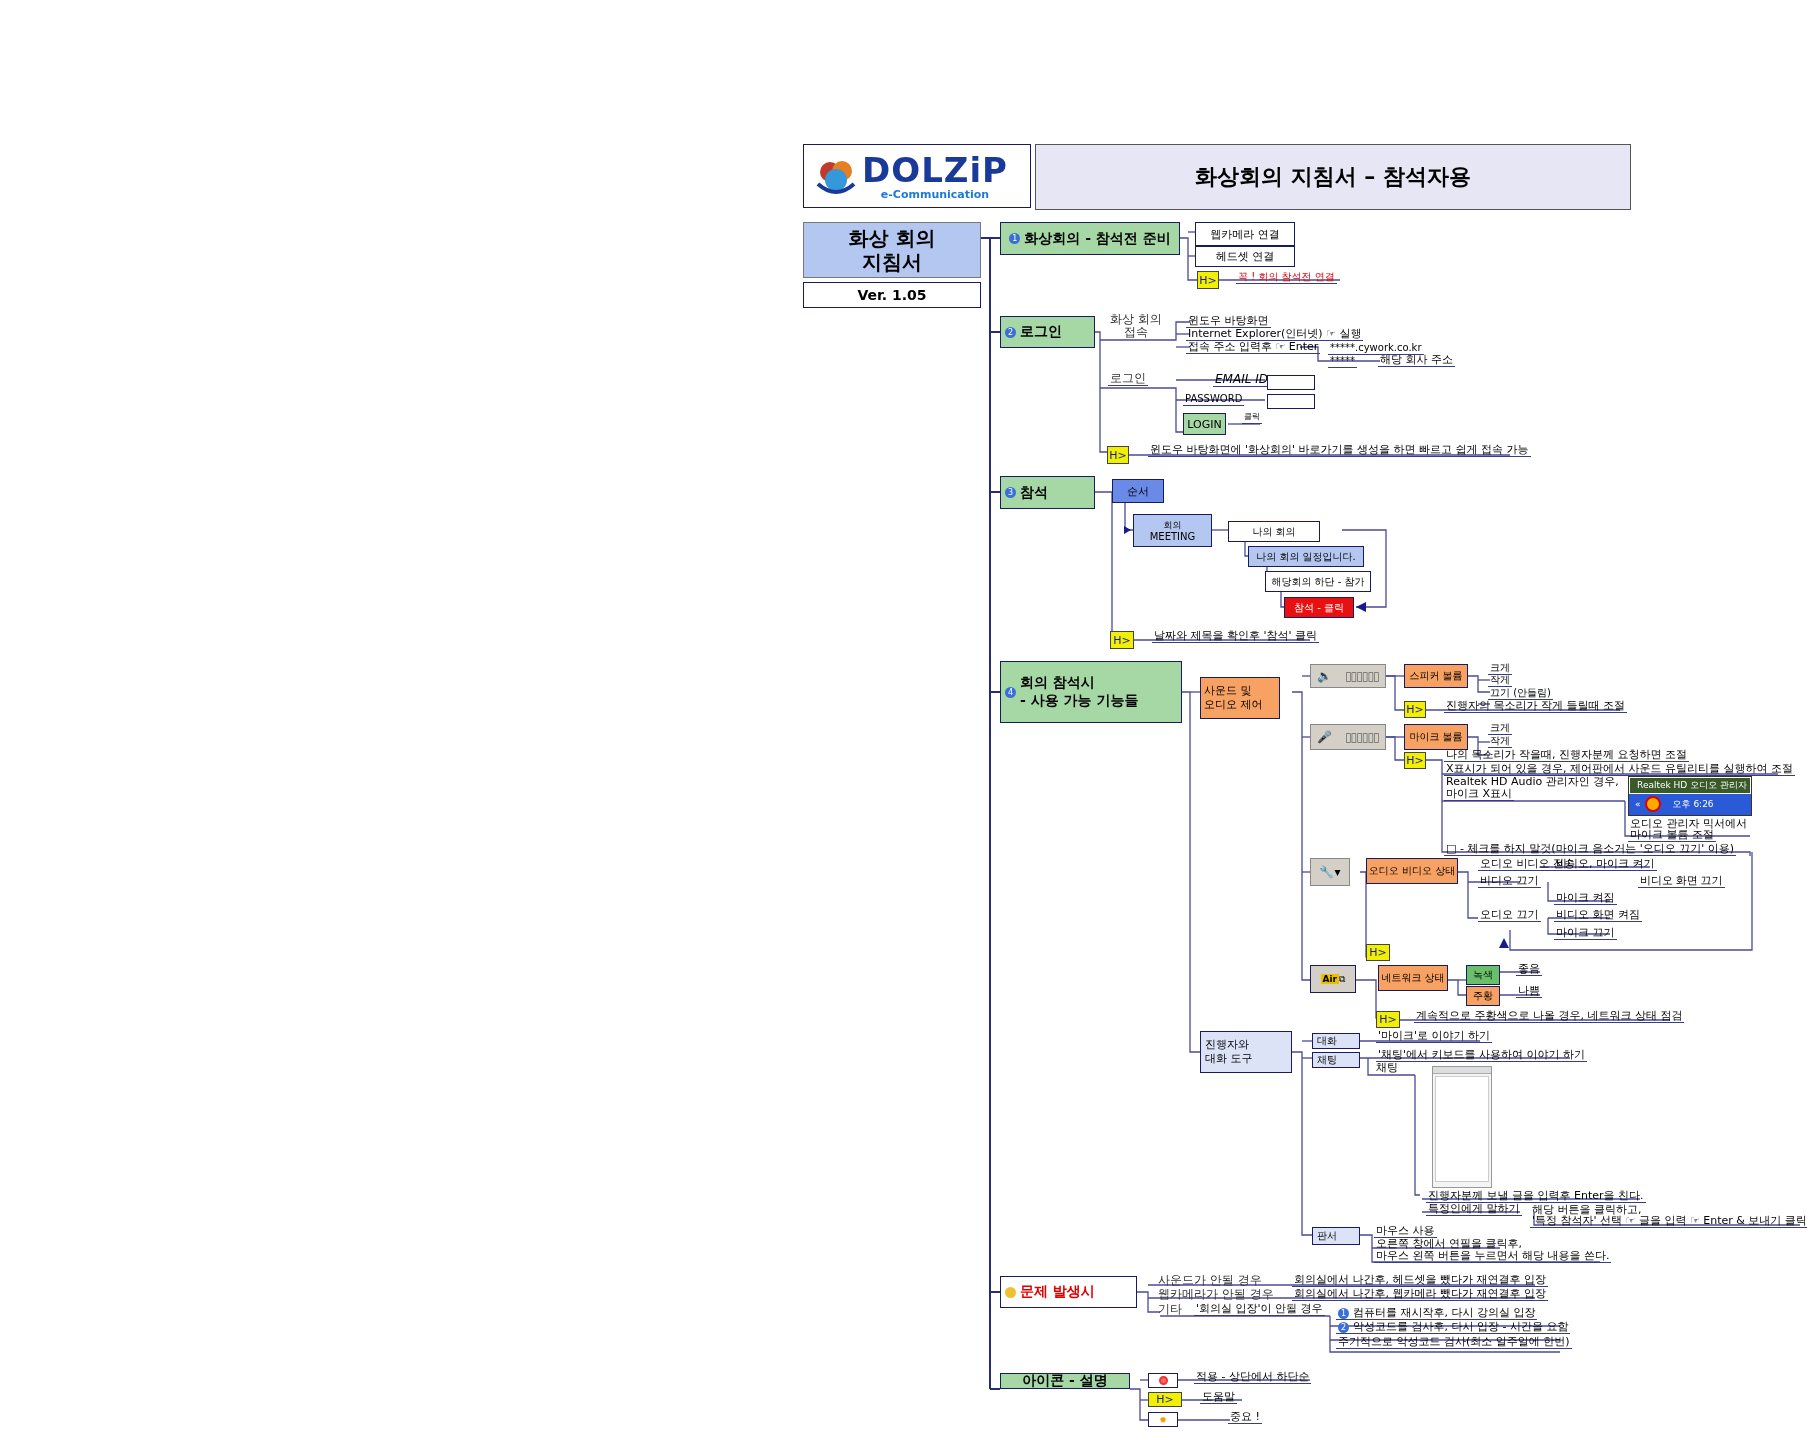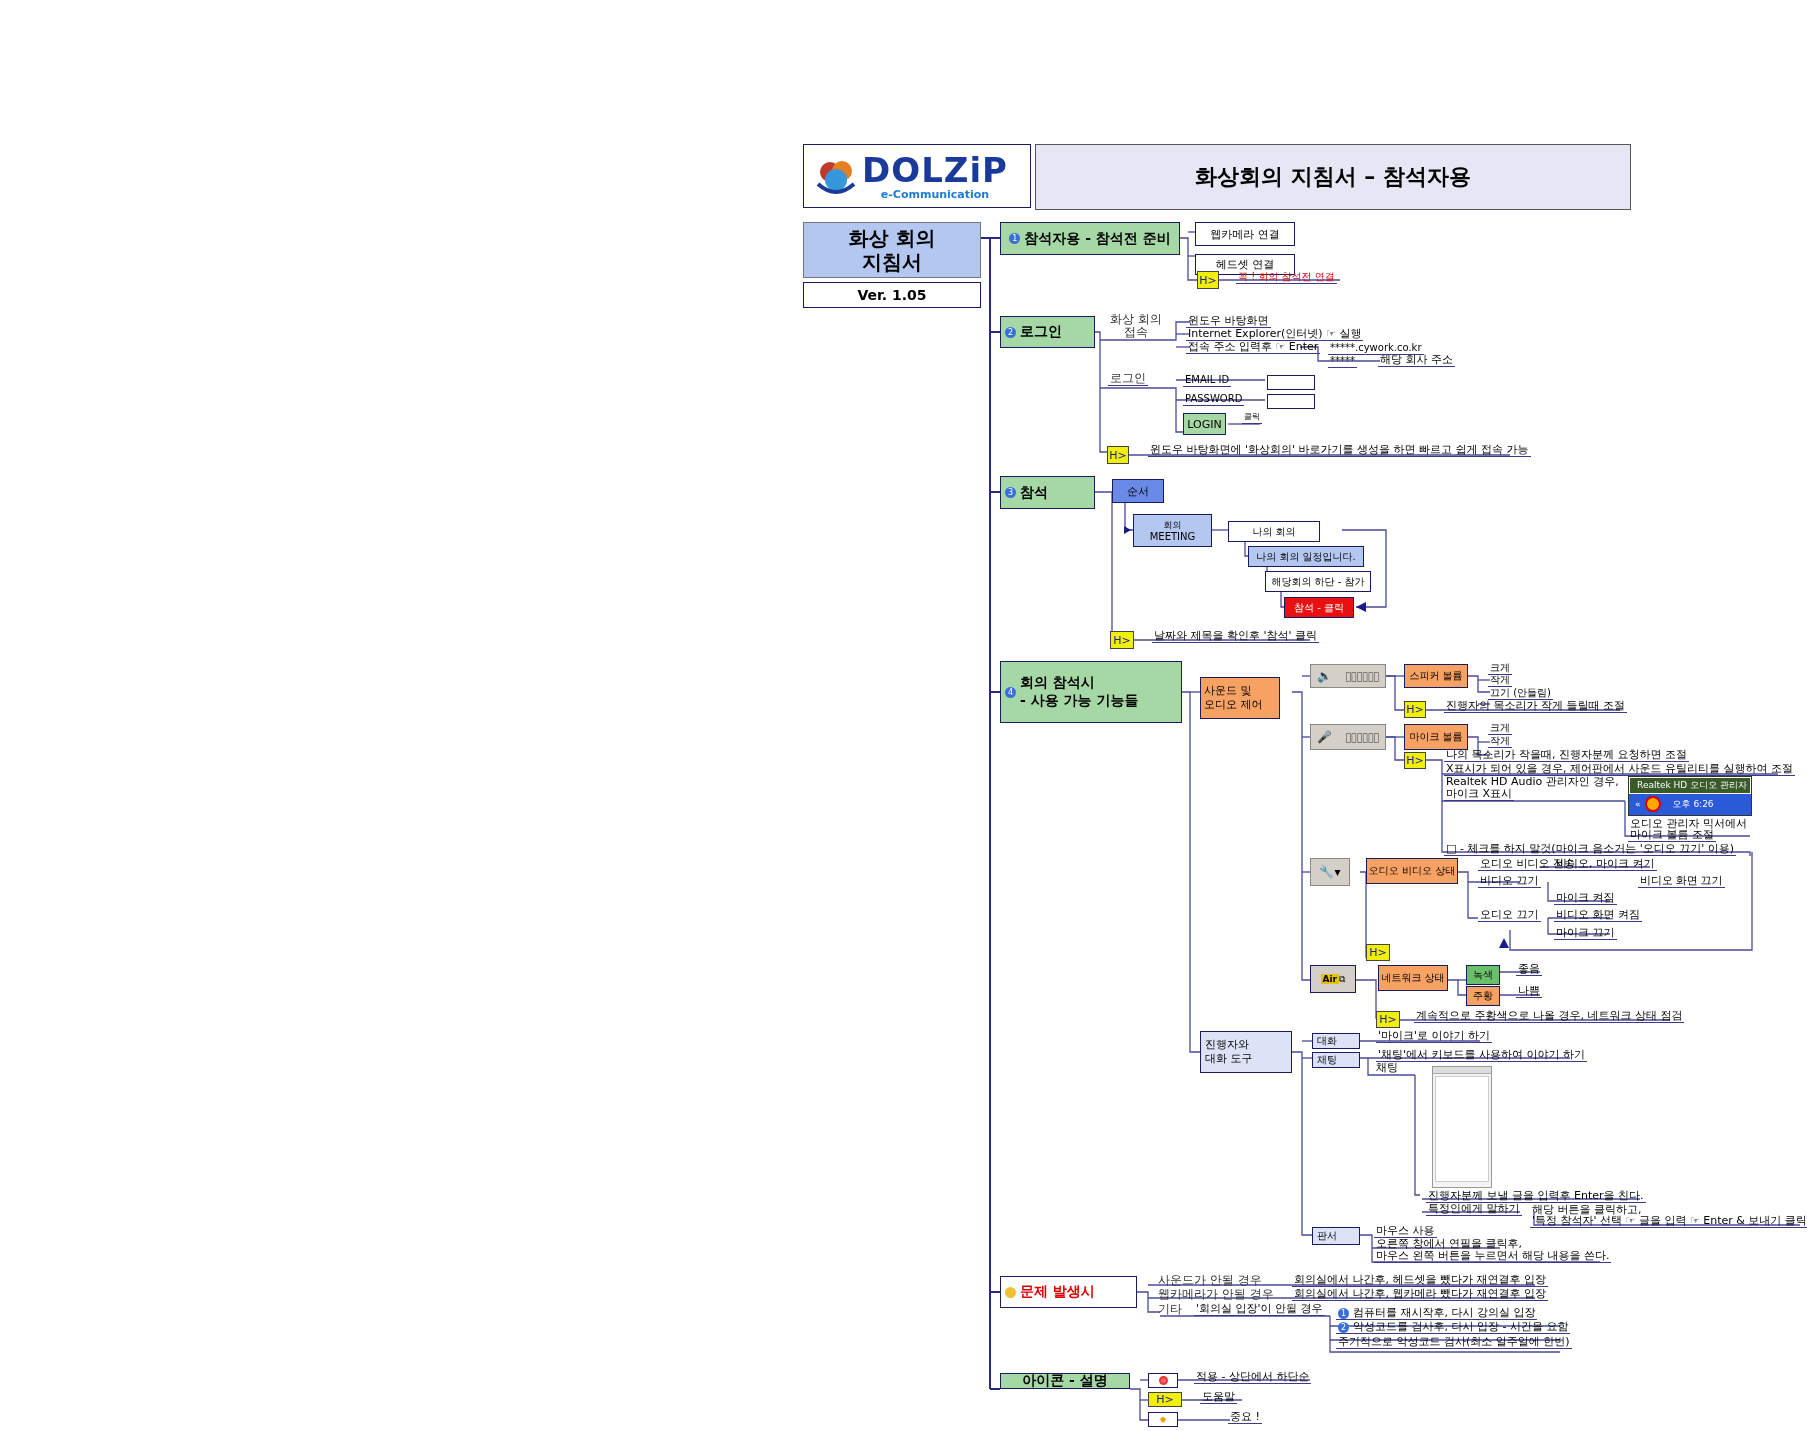--- a/index.html
+++ b/index.html
@@ -156,47 +156,47 @@
 <div class="box blue" style="left:803px;top:222px;width:178px;height:56px;flex-direction:column;border-color:#777;">
   <span style="font-size:20px;font-weight:bold;line-height:24px;">화상 회의</span>
   <span style="font-size:20px;font-weight:bold;line-height:24px;">지침서</span>
 </div>
 <div class="box white" style="left:803px;top:282px;width:178px;height:26px;">
   <span style="font-weight:bold;font-size:14px;">Ver. 1.05</span>
 </div>
 
 <div class="box green" style="left:1000px;top:222px;width:180px;height:33px;">
   <span class="num">1</span>
-  <span class="node-title">참석자용 - 참석전 준비</span>
+  <span class="node-title">화상회의 - 참석전 준비</span>
 </div>
 <div class="box white" style="left:1195px;top:222px;width:100px;height:24px;font-size:11px;">
     <span>웹카메라 연결</span>
   </div>
-<div class="box white" style="left:1195px;top:246px;width:100px;height:21px;font-size:11px;margin-top:8px;">
+<div class="box white" style="left:1195px;top:246px;width:100px;height:21px;font-size:11px;">
     <span>헤드셋 연결</span>
   </div>
 <div class="box yellowh" style="left:1197px;top:271px;width:22px;height:18px;">H&gt;</div>
 <div class="txt red" style="left:1236px;top:270px;font-size:10px;">꼭 ! 회의 참석전 연결</div>
 
 <div class="box green" style="left:1000px;top:316px;width:95px;height:32px;justify-content:flex-start;padding-left:4px;">
   <span class="num">2</span>
   <span class="node-title">로그인</span>
 </div>
 <div class="lbl" style="left:1110px;top:313px;text-align:center;font-size:12px;line-height:13px;color:#333;">
   <div>화상 회의</div>
   <div>접속</div>
 </div>
 <div class="txt" style="left:1186px;top:314px;">윈도우 바탕화면</div>
 <div class="txt" style="left:1186px;top:327px;">Internet Explorer(인터넷) ☞ 실행</div>
 <div class="txt" style="left:1186px;top:340px;">접속 주소 입력후 ☞ Enter</div>
 <div class="txt" style="left:1328px;top:341px;font-size:10px;">*****.cywork.co.kr</div>
 <div class="txt" style="left:1328px;top:354px;font-size:10px;">*****</div>
 <div class="txt" style="left:1378px;top:353px;">해당 회사 주소</div>
 <div class="txt" style="left:1108px;top:372px;font-size:12px;color:#333;">로그인</div>
-<div class="txt" style="left:1183px;top:373px;font-size:10px;">EMAIL ID</div>
+<div class="txt" style="left:1213px;top:373px;font-size:12px;font-style:italic;">EMAIL ID</div>
 <div class="box white" style="left:1267px;top:375px;width:48px;height:15px;"></div>
 <div class="txt" style="left:1183px;top:392px;font-size:10px;">PASSWORD</div>
 <div class="box white" style="left:1267px;top:394px;width:48px;height:15px;"></div>
 <div class="box green" style="left:1183px;top:413px;width:43px;height:22px;font-size:11px;">
     <span>LOGIN</span>
   </div>
 <div class="txt" style="left:1242px;top:410px;font-size:8px;">클릭</div>
 <div class="box yellowh" style="left:1107px;top:446px;width:22px;height:18px;">H&gt;</div>
 <div class="txt" style="left:1148px;top:443px;">윈도우 바탕화면에 '화상회의' 바로가기를 생성을 하면 빠르고 쉽게 접속 가능</div>
 

